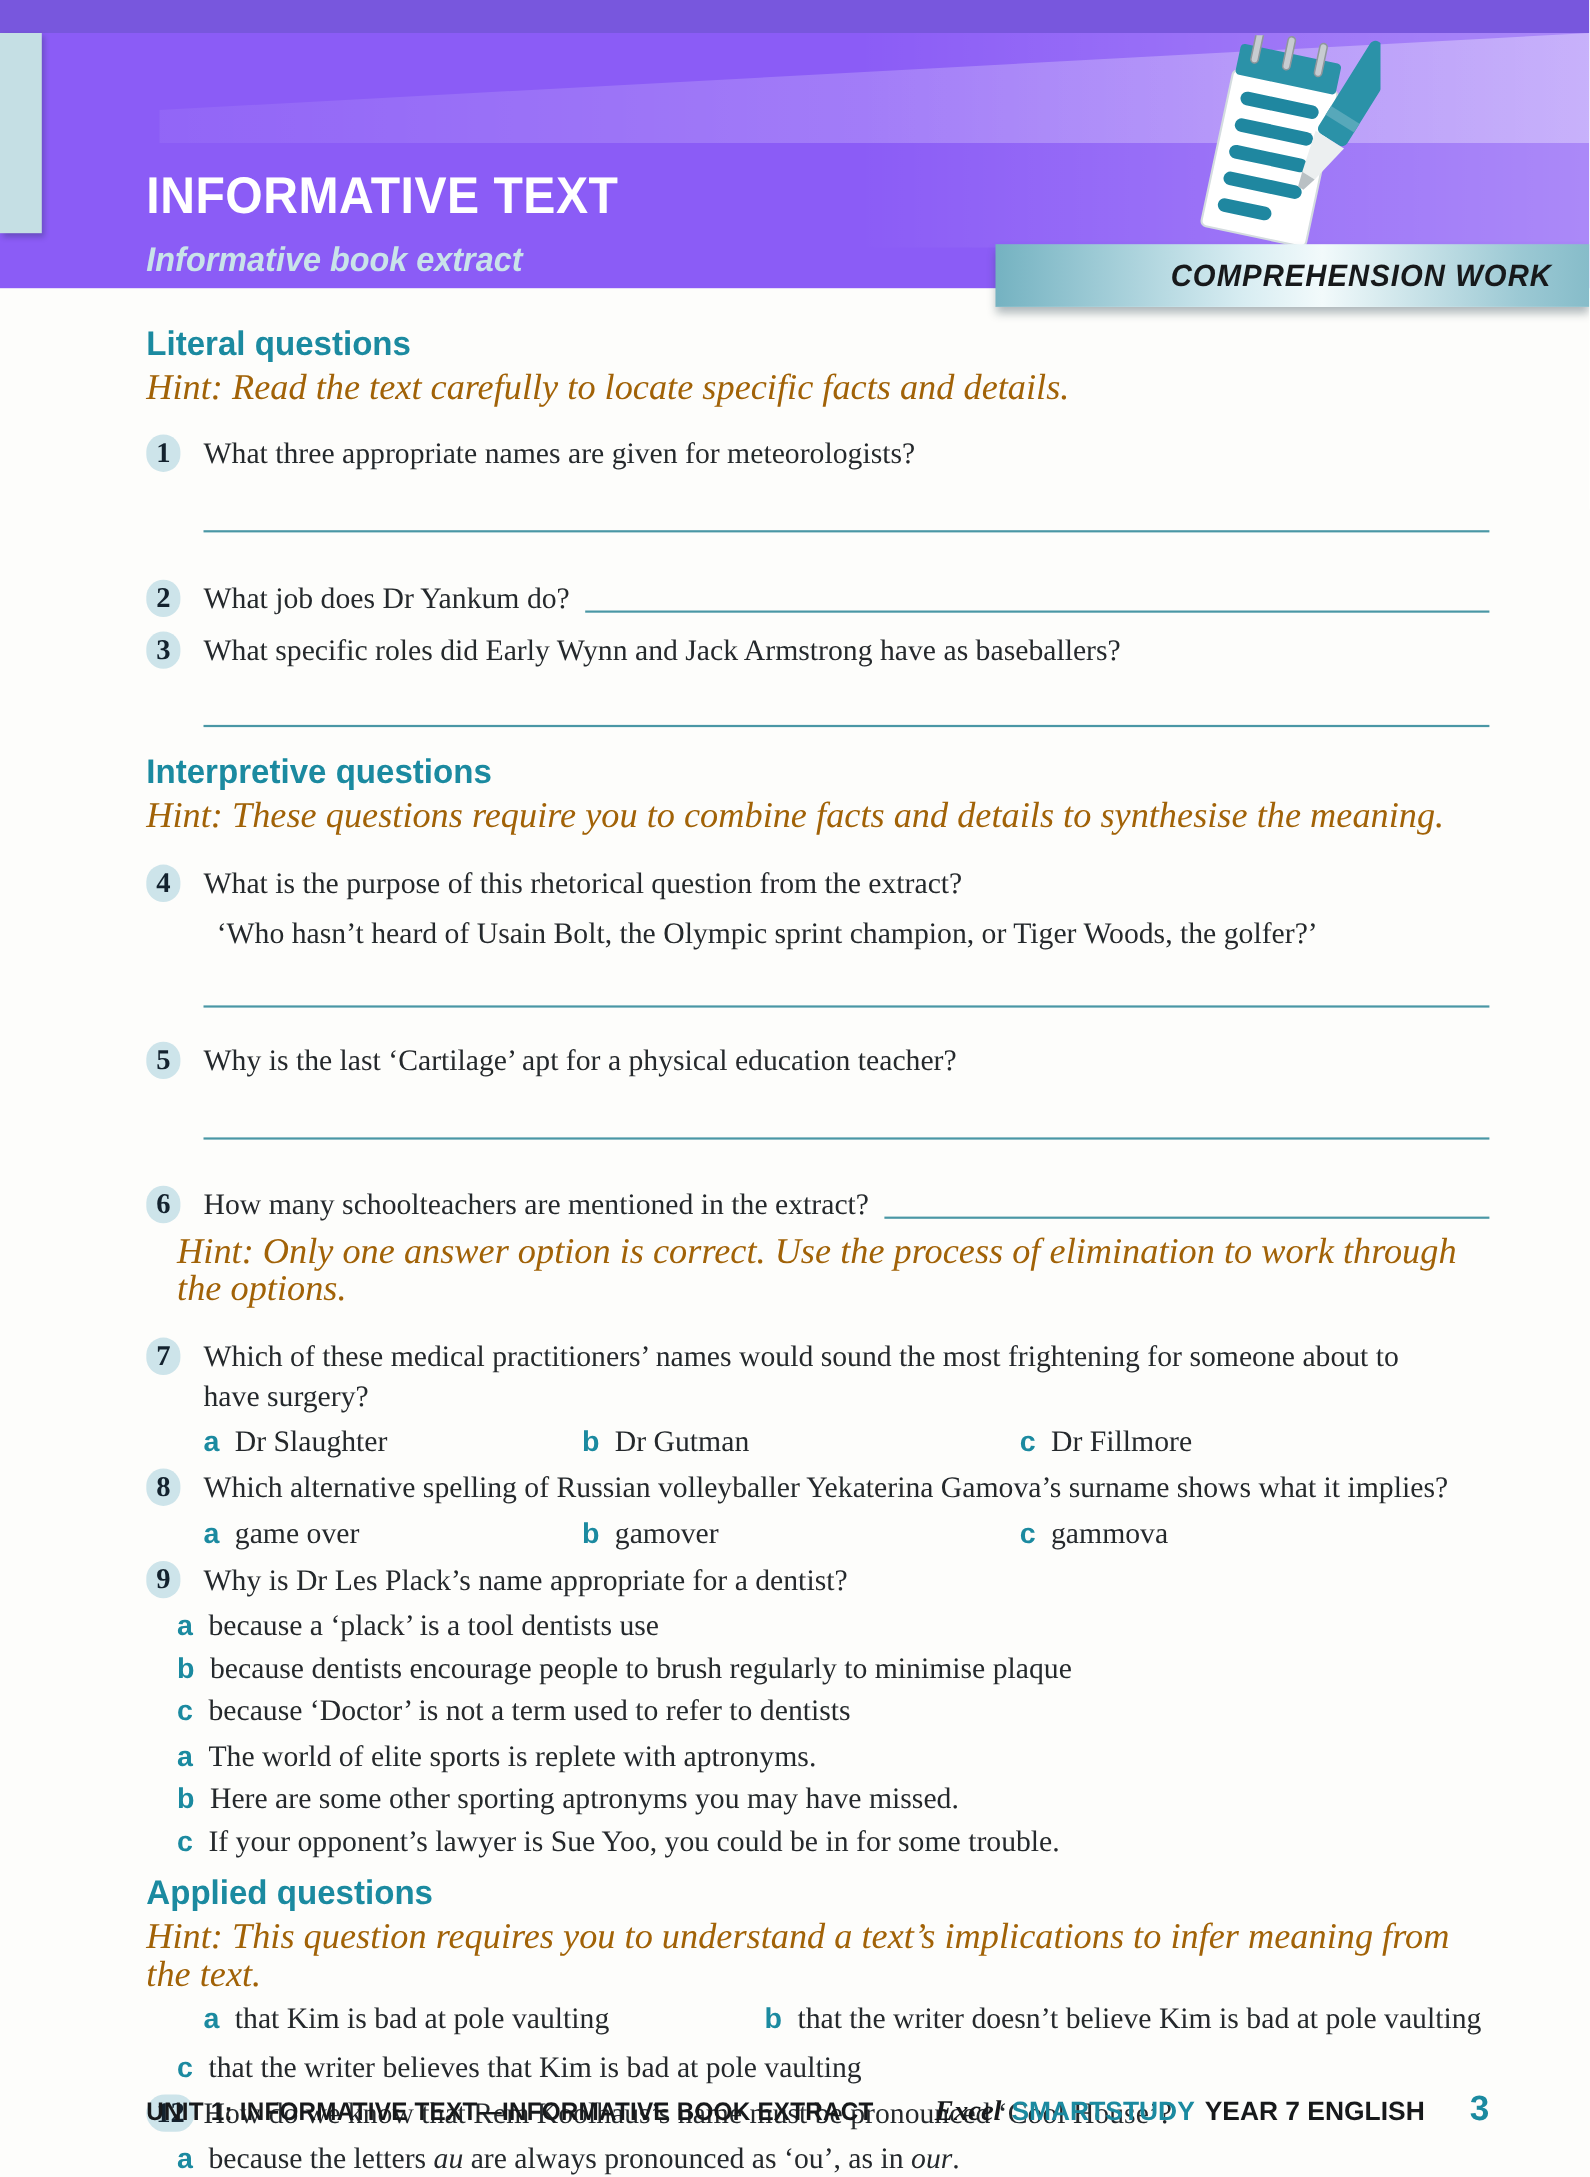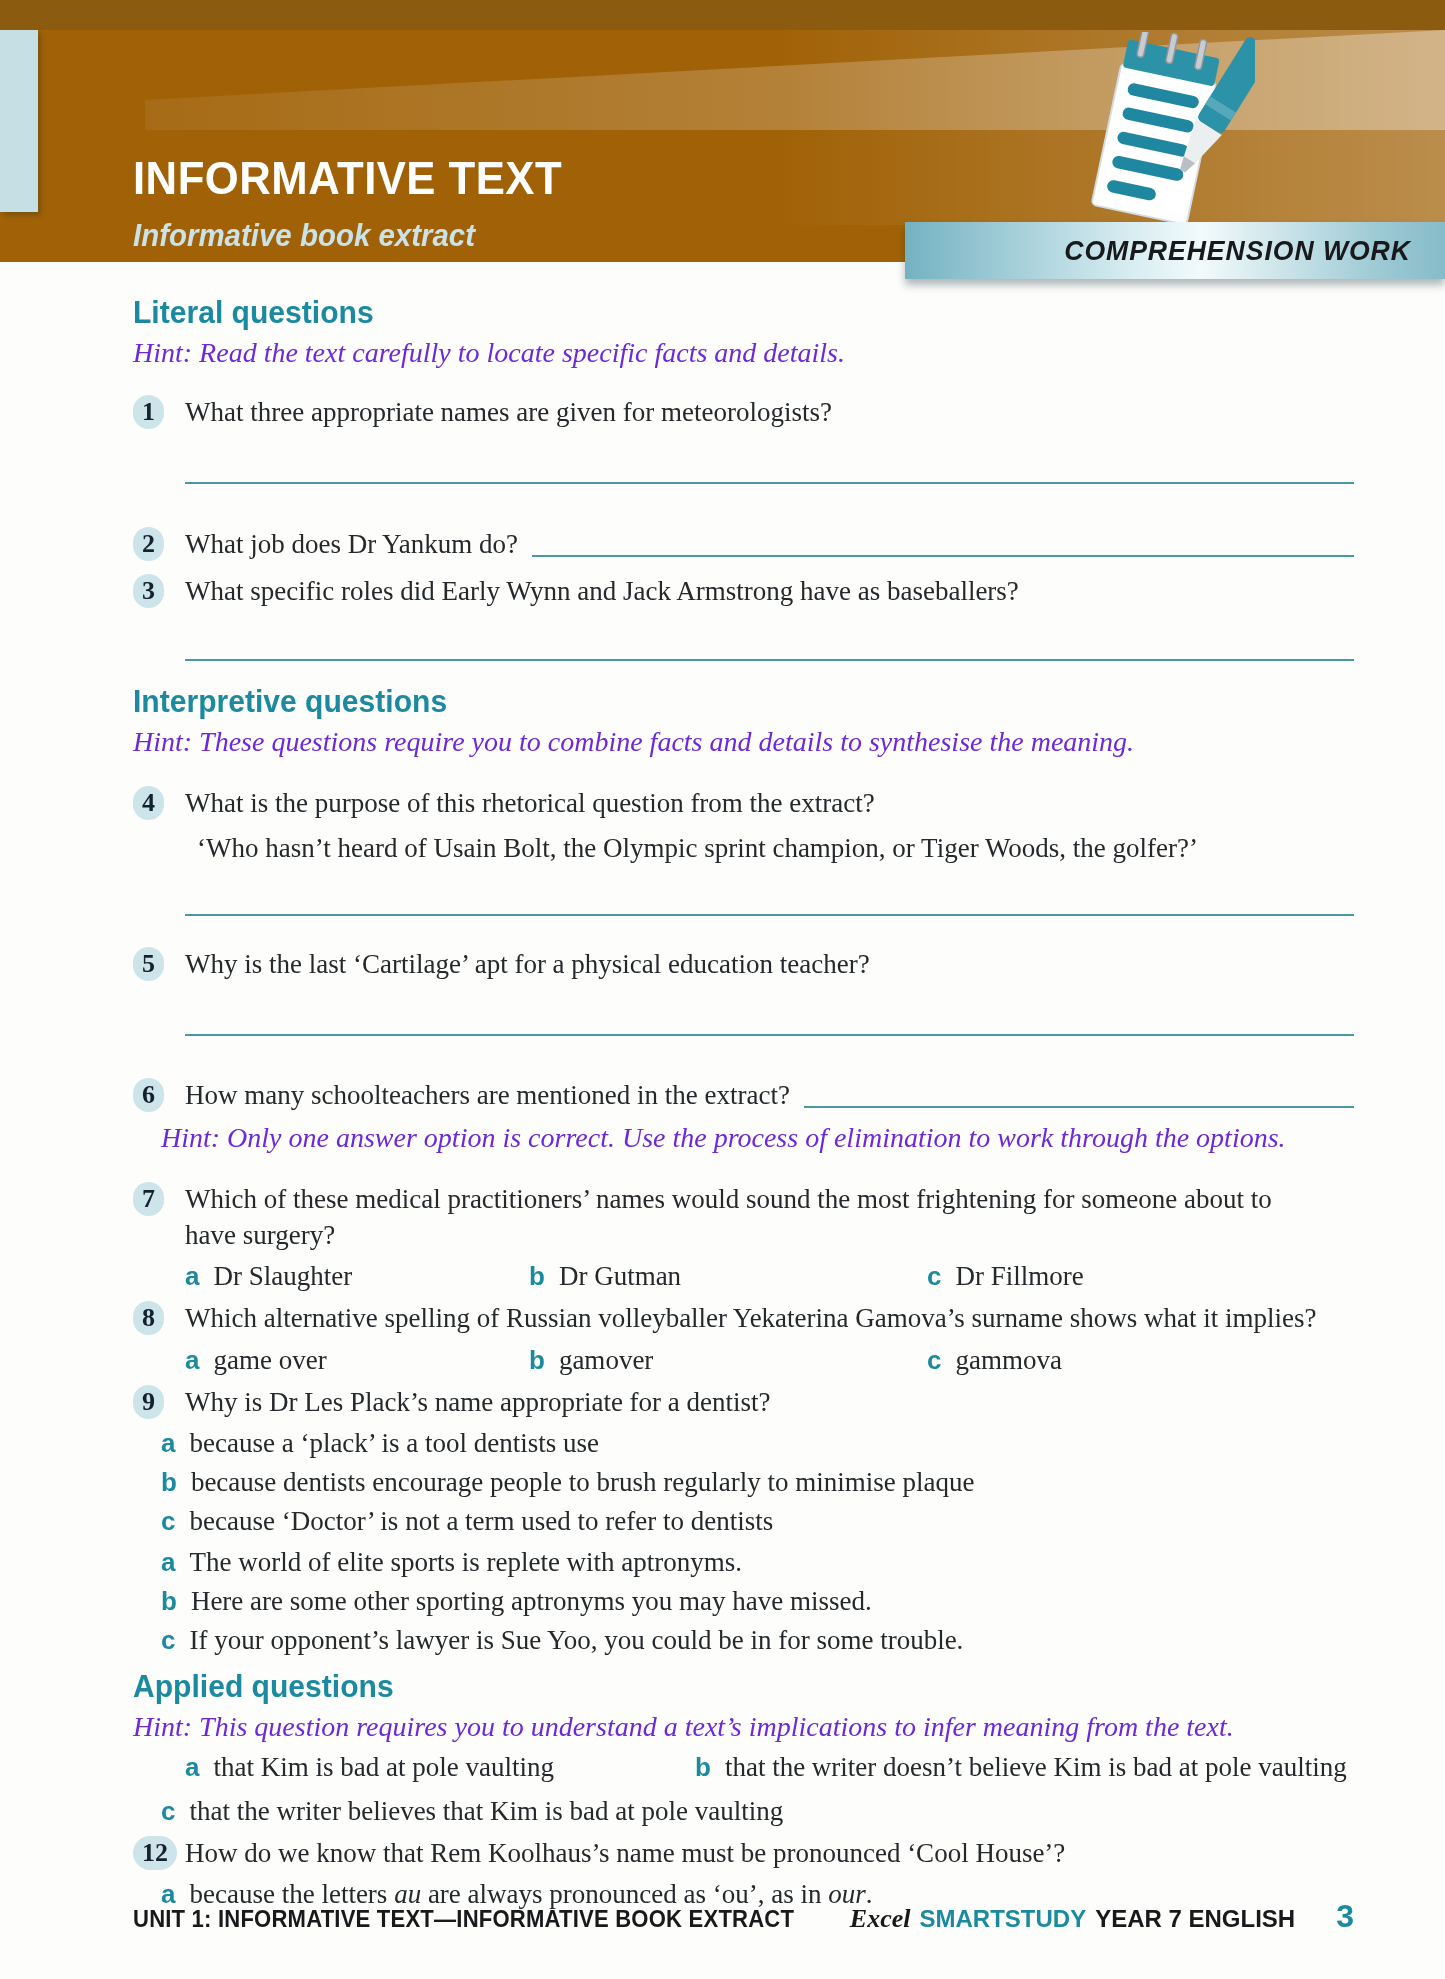--- a/index.html
+++ b/index.html
@@ -4,21 +4,21 @@
 <style>
   * { margin:0; padding:0; box-sizing:border-box; }
   html,body { background:#ffffff; }
   .page {
     position:relative; width:1445px; height:1979px;
     background:#fdfdfb; overflow:hidden;
     font-family:"Liberation Serif", serif; color:#25292c;
   }
 
   
-  .header { position:absolute; top:0; left:0; width:1445px; height:262px; background:#a16207; }
+  .header { position:absolute; top:0; left:0; width:1445px; height:262px; background:#8b5cf6; }
   .topstrip { position:absolute; top:0; left:0; right:0; height:30px; background:rgba(8,58,70,0.14); }
   .wedge1 { position:absolute; top:30px; left:10%; right:0; height:100px;
             background:linear-gradient(90deg, rgba(255,255,255,0.06), rgba(255,255,255,0.34));
             clip-path:polygon(0 70%, 100% 0, 100% 100%, 0 100%); }
   .wedge2 { position:absolute; top:30px; right:0; width:46%; height:195px;
             background:linear-gradient(90deg, rgba(255,255,255,0) , rgba(255,255,255,0.28)); }
   .spine-tab { position:absolute; left:0; top:30px; width:38px; height:182px;
                background:#c5dfe4; box-shadow:3px 3px 5px rgba(0,30,40,0.25); }
   .titlebox { position:absolute; left:133px; top:150px; }
   .title { font-family:"Liberation Sans", sans-serif; font-weight:bold; font-size:47px;
@@ -30,21 +30,21 @@
             box-shadow:0 6px 8px rgba(30,55,65,0.35);
             display:flex; align-items:center; justify-content:flex-end; padding-right:34px; }
   .banner-text { font-family:"Liberation Sans", sans-serif; font-weight:bold; font-style:italic;
                  font-size:28px; letter-spacing:1px; color:#17191b; transform:scaleX(0.95); transform-origin:right; }
   .hicon { position:absolute; right:190px; top:32px; z-index:2; }
 
   
   .content { position:absolute; top:262px; left:0; width:1445px; padding:0 91px 0 133px; }
   h2.sec { font-family:"Liberation Sans", sans-serif; font-weight:bold; font-size:31px;
            color:#1b8aa0; line-height:34px; transform:scaleX(0.97); transform-origin:left; }
-  .hint { font-style:italic; font-size:28px; color:#6d28d9; line-height:34px; }
+  .hint { font-style:italic; font-size:33px; color:#a16207; line-height:34px; }
   .q { display:flex; align-items:flex-start; }
   .qnum { flex:0 0 52px; padding-top:1px; }
   .pill { display:inline-block; min-width:13px; text-align:center; background:#cde4ea; color:#13222e;
           font-weight:bold; font-size:26px; line-height:32px; padding:1px 9px; border-radius:18px; }
   .qtext { flex:1; font-size:27px; line-height:36px; }
   .inline-fill { display:flex; }
   .inline-fill > span:first-child { white-space:nowrap; }
   .fill { flex:1; border-bottom:2px solid #4a97a5; margin:0 0 5px 14px; }
   .ansline { border-bottom:2px solid #4a97a5; margin-left:52px; }
   .quote { margin-left:64px; font-size:27px; line-height:36px; }

